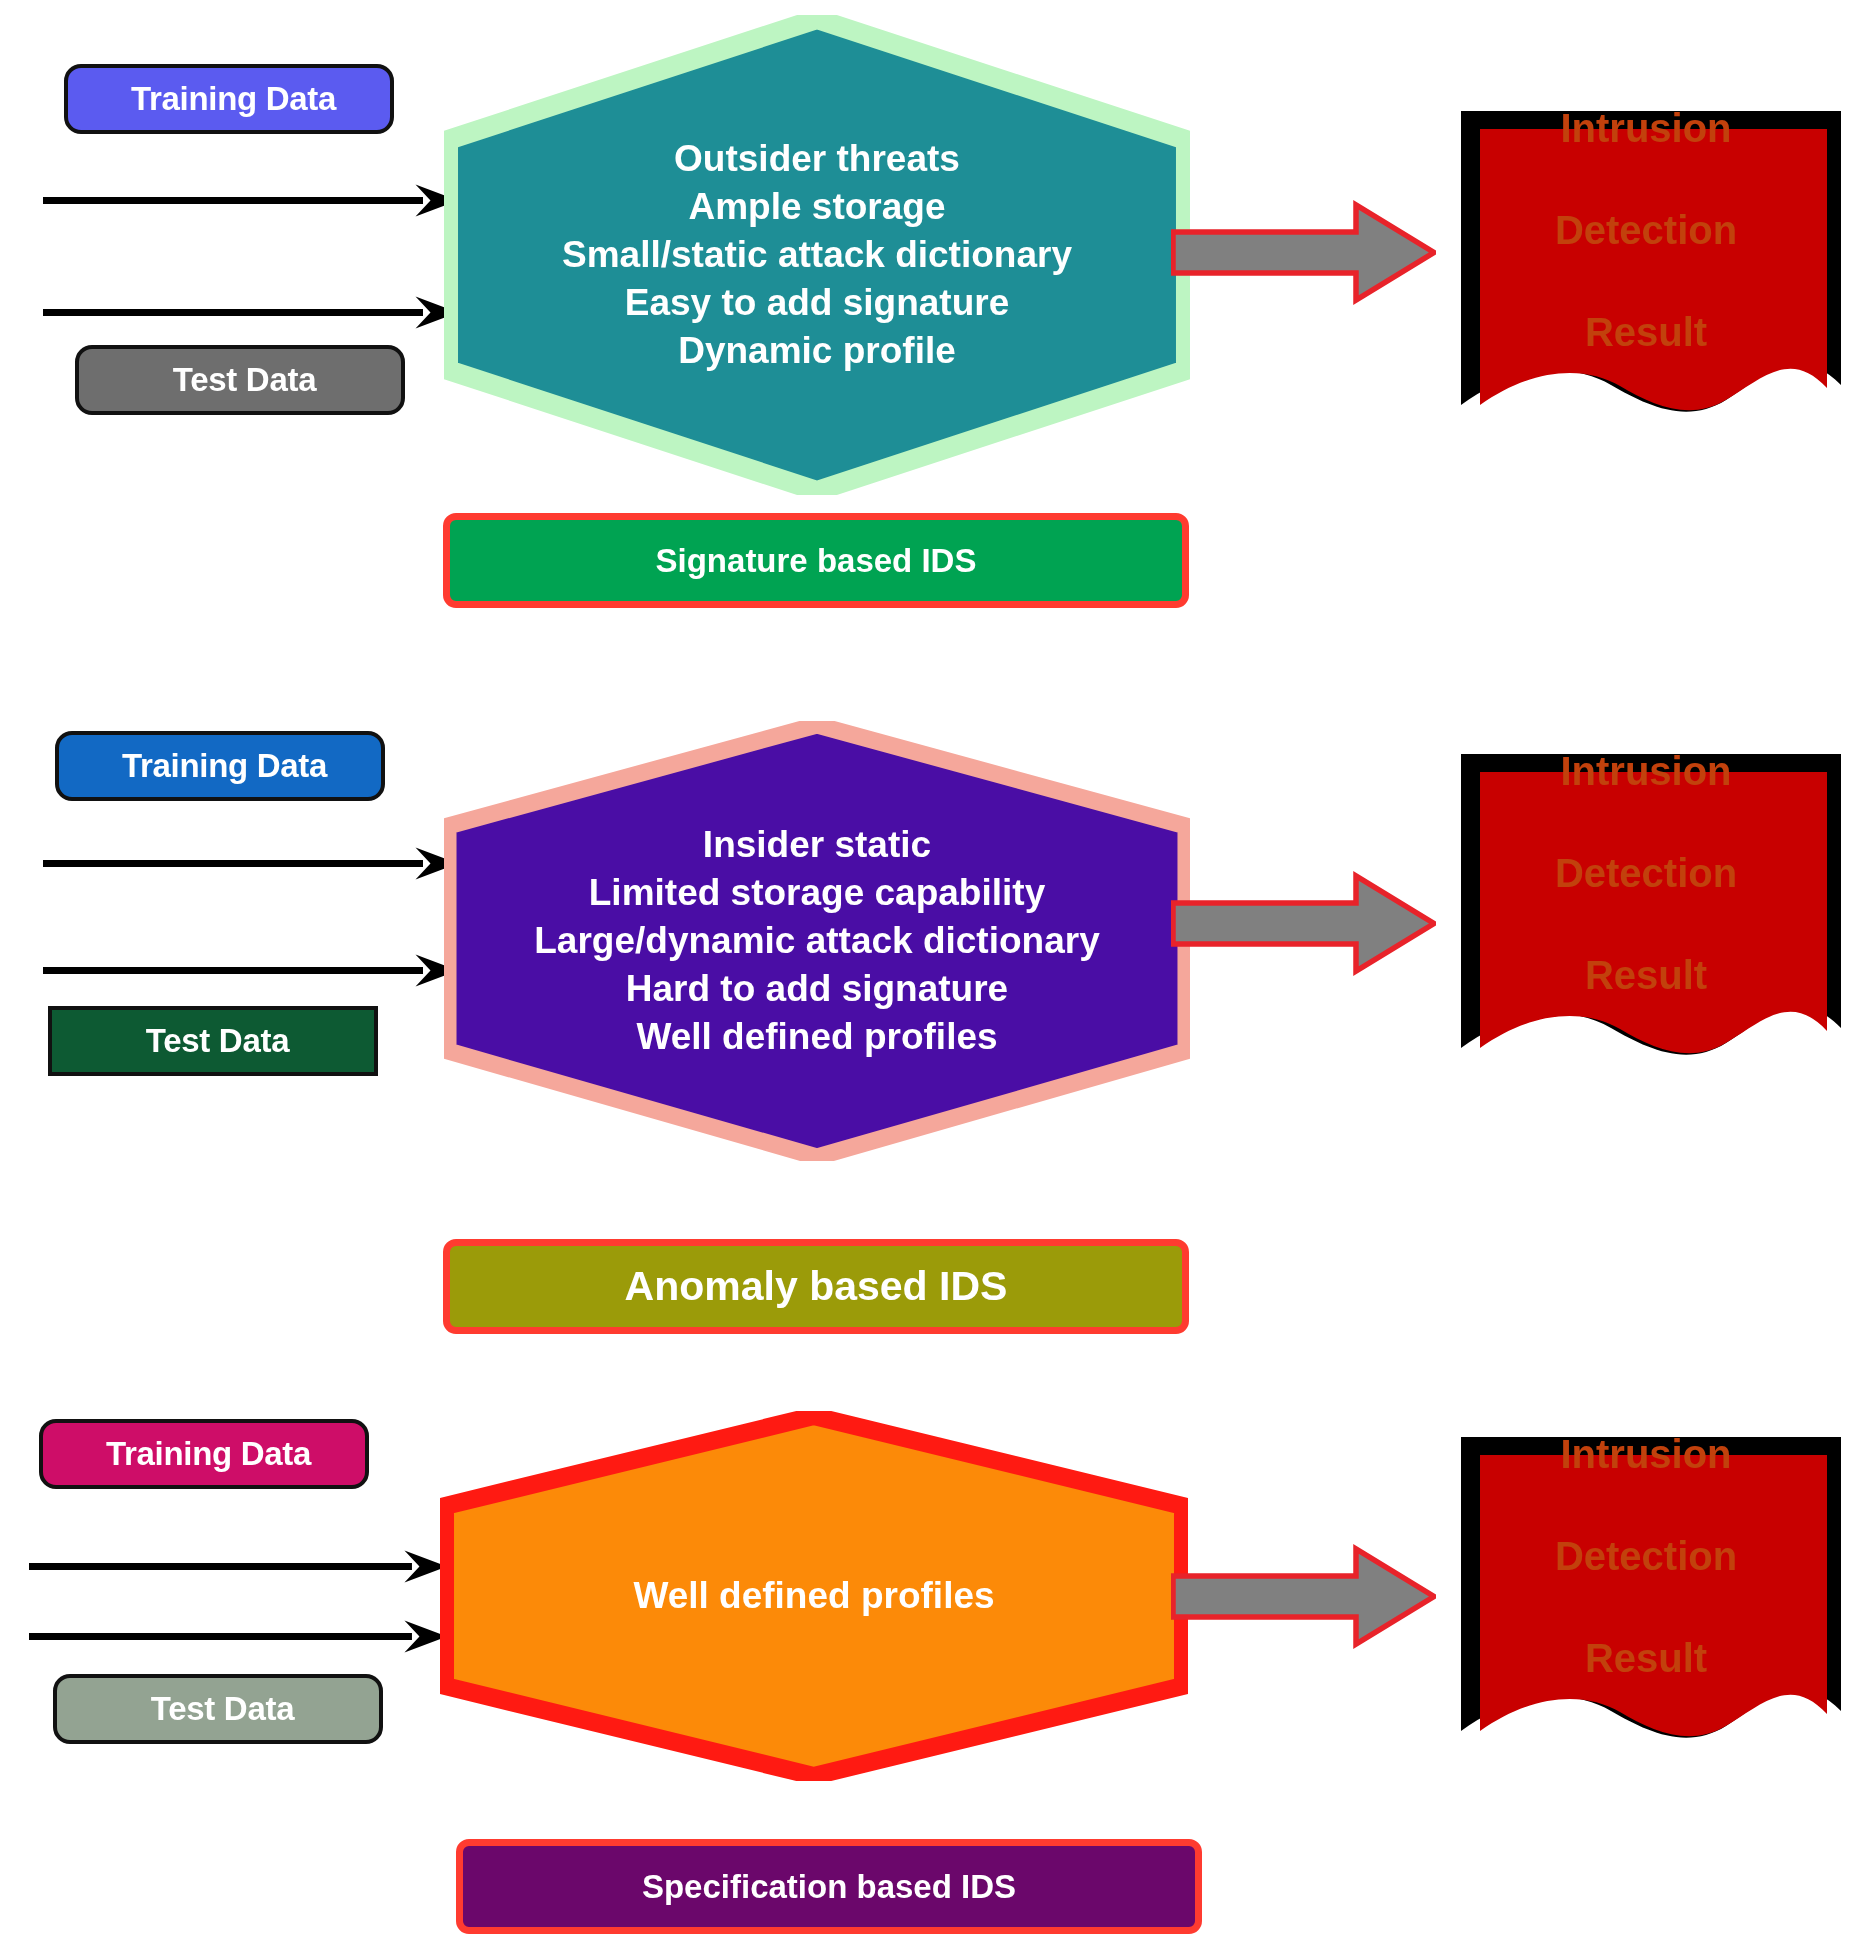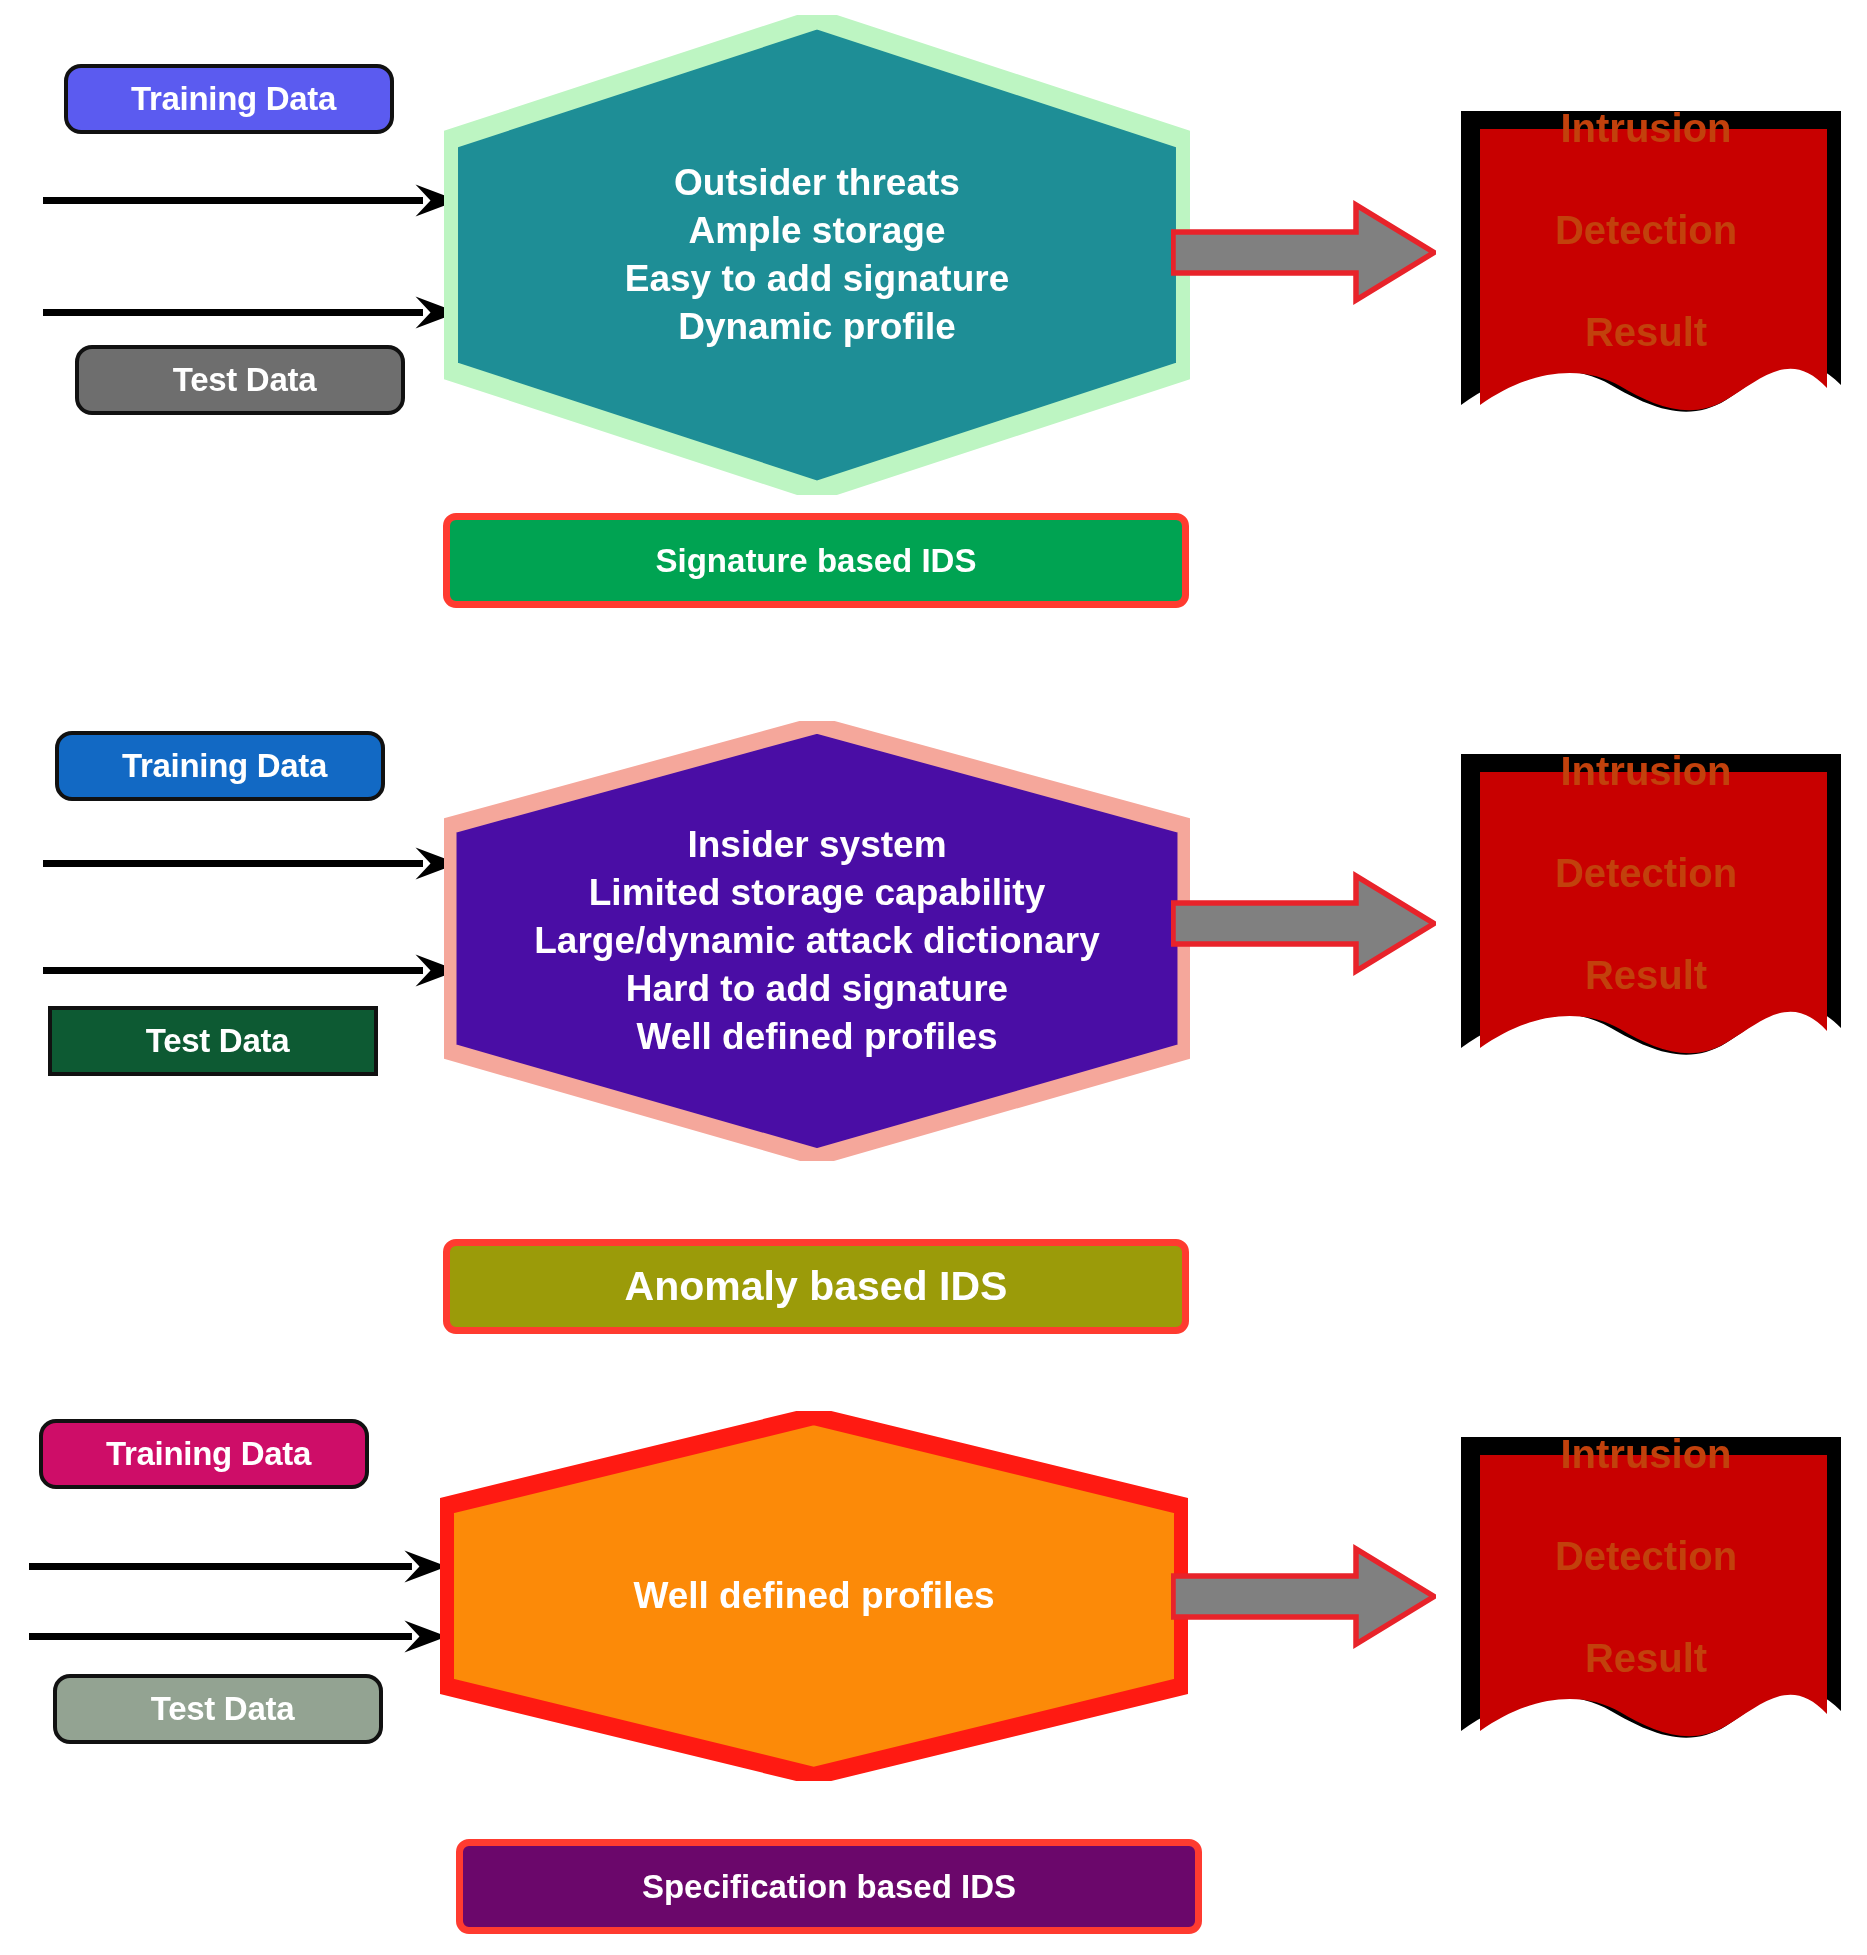--- a/index.html
+++ b/index.html
@@ -90,20 +90,21 @@
   <div class="abs databox rounded" style="left:75px;top:345px;width:330px;height:70px;background:#6E6E6E;border:4px solid #111111;font-size:33px;">Test Data</div>
 
   <div class="hexwrap" style="left:444px;top:15px;width:746px;height:480px;">
     <svg viewBox="0 0 1490 960" preserveAspectRatio="none">
       <polygon points="745,8 1482,250 1482,710 745,952 8,710 8,250" fill="#1E8E96" stroke="#BDF5C2" stroke-width="40"></polygon>
     </svg>
   </div>
   <div class="hextext" style="left:444px;top:15px;width:746px;height:480px;font-size:37px;line-height:1.30;">
     <div>Outsider threats</div>
     <div>Ample storage</div>
+    <div>Small/static attack dictionary</div>
     <div>Easy to add signature</div>
     <div>Dynamic profile</div>
   </div>
 
   <div class="blockarrow" style="left:1171px;top:200px;width:265px;height:105px;">
     <svg viewBox="0 0 530 210" preserveAspectRatio="none">
       <polygon points="4,64 370,64 370,10 526,105 370,200 370,146 4,146" fill="#808080" stroke="#E8232A" stroke-width="11"></polygon>
     </svg>
   </div>
 
@@ -138,21 +139,21 @@
   </div>
 
   <div class="abs databox square" style="left:48px;top:1006px;width:330px;height:70px;background:#0D5A33;border:4px solid #111111;font-size:33px;">Test Data</div>
 
   <div class="hexwrap" style="left:444px;top:721px;width:746px;height:440px;">
     <svg viewBox="0 0 1490 880" preserveAspectRatio="none">
       <polygon points="745,8 1482,210 1482,660 745,872 8,660 8,210" fill="#4A0DA5" stroke="#F5A79B" stroke-width="34"></polygon>
     </svg>
   </div>
   <div class="hextext" style="left:444px;top:721px;width:746px;height:440px;font-size:37px;line-height:1.30;">
-    <div>Insider system</div>
+    <div>Insider static</div>
     <div>Limited storage capability</div>
     <div>Large/dynamic attack dictionary</div>
     <div>Hard to add signature</div>
     <div>Well defined profiles</div>
   </div>
 
   <div class="blockarrow" style="left:1171px;top:871px;width:265px;height:105px;">
     <svg viewBox="0 0 530 210" preserveAspectRatio="none">
       <polygon points="4,64 370,64 370,10 526,105 370,200 370,146 4,146" fill="#808080" stroke="#E8232A" stroke-width="11"></polygon>
     </svg>

